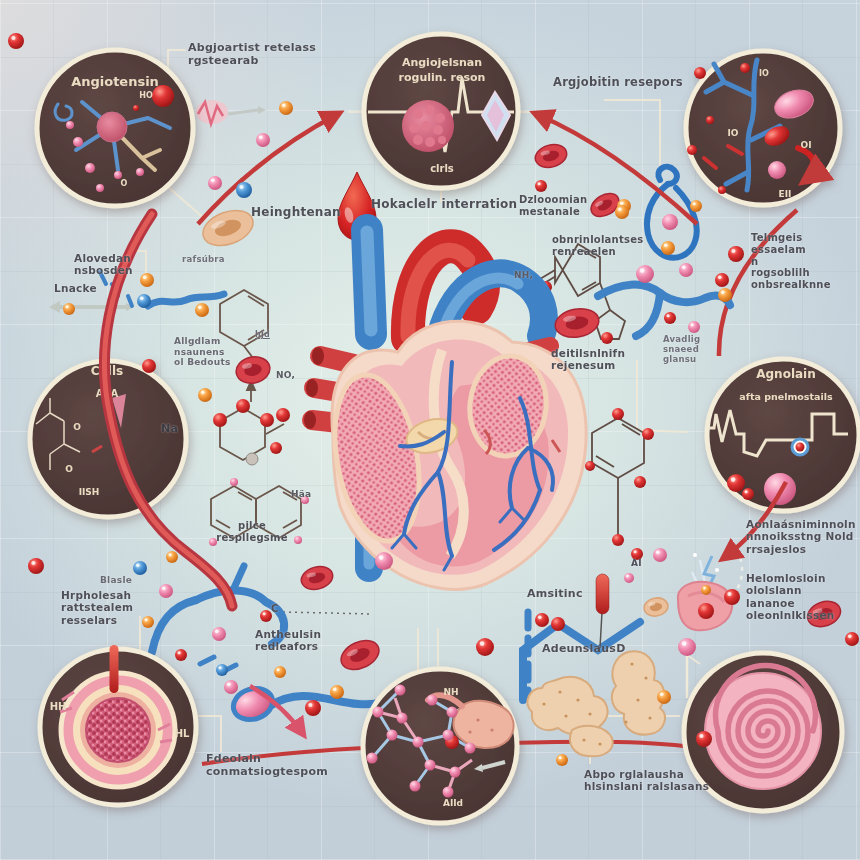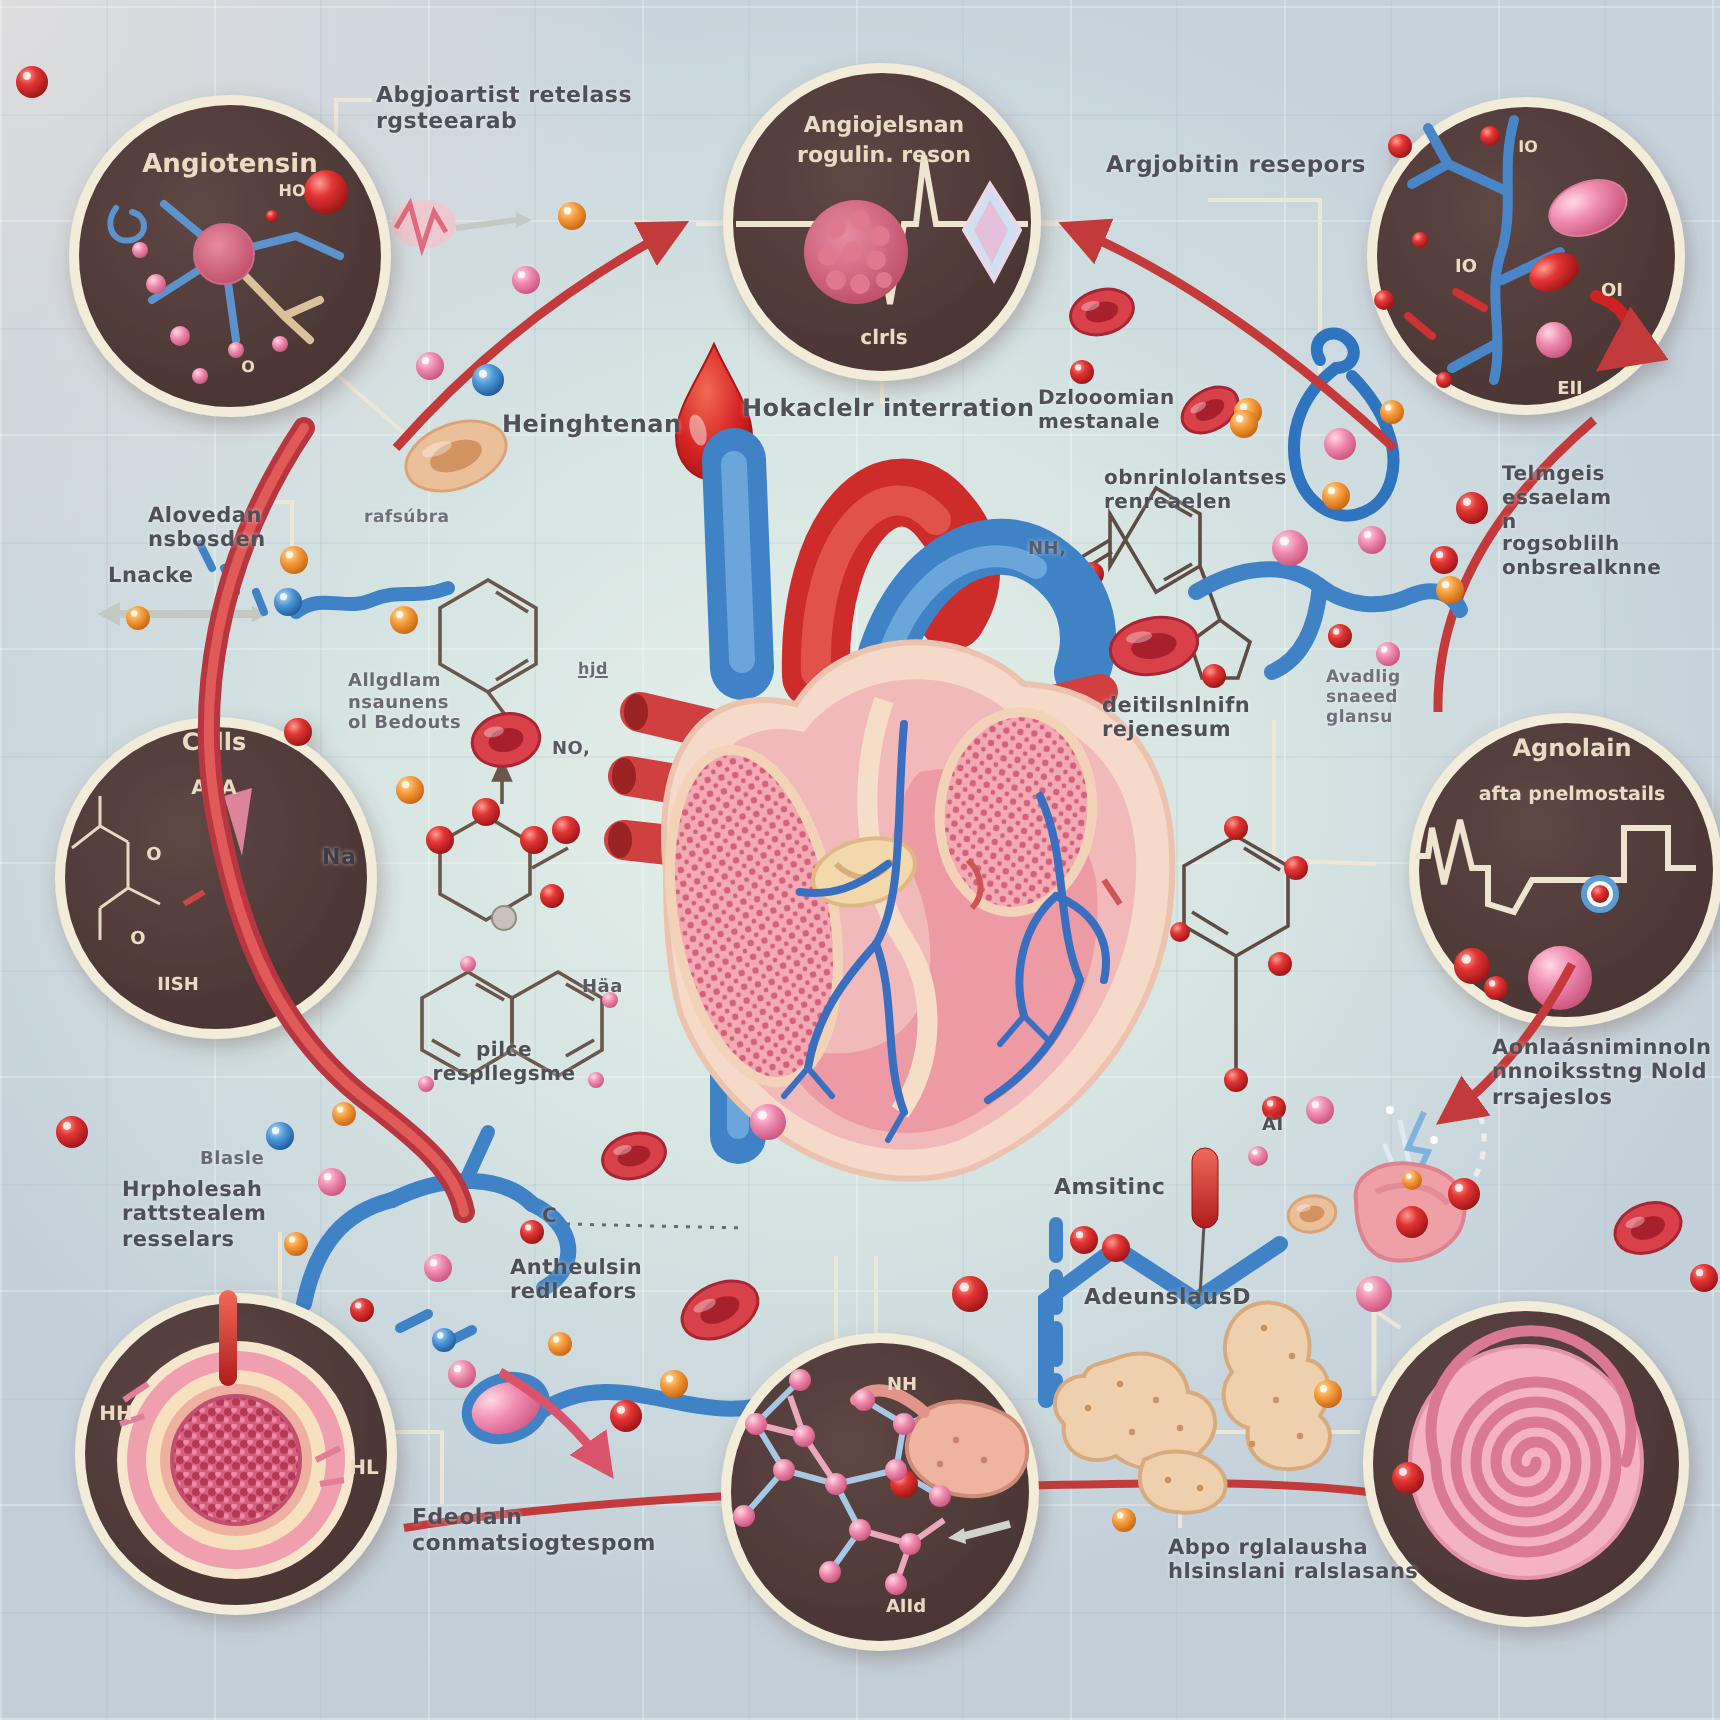--- a/index.html
+++ b/index.html
@@ -701,33 +701,37 @@
 rogsoblilh
 onbsrealknne</div>
       <div class="lbl" style="left: 74px; top: 236px; font-size: 10.5px; margin-top: 16px;">Alovedan
 nsbosden</div>
       <div class="lbl" style="left: 54px; top: 282px; font-size: 10.5px;">Lnacke</div>
       <div class="lbl" style="left: 182px; top: 254px; font-size: 8.5px; color: rgb(112, 112, 122);">rafsúbra</div>
       <div class="lbl" style="left: 174px; top: 336px; font-size: 9px; color: rgb(106, 106, 116);">Allgdlam
 nsaunens
 ol Bedouts</div>
       <div class="lbl" style="left: 161px; top: 423px; font-size: 11px; color: rgb(60, 60, 68);">Na</div>
-      <div class="lbl" style="left: 289px; top: 330px; font-size: 8px; color: rgb(106, 106, 116); text-decoration: underline;">hjd</div>
+      <div class="lbl" style="left: 255px; top: 330px; font-size: 8px; color: rgb(106, 106, 116); text-decoration: underline;">hjd</div>
       <div class="lbl" style="left: 276px; top: 370px; font-size: 9px; color: rgb(90, 90, 98);">NO,</div>
       <div class="lbl" style="left: 291px; top: 489px; font-size: 9px; color: rgb(90, 90, 98);">Häa</div>
       <div class="lbl center" style="left: 252px; top: 520px; font-size: 10px;">pilce
 respllegsme</div>
       <div class="lbl" style="left: 551px; top: 347px; font-size: 10.5px;">deitilsnlnifn
 rejenesum</div>
       <div class="lbl" style="left: 663px; top: 334px; font-size: 8.5px; color: rgb(112, 112, 122);">Avadlig
 snaeed
 glansu</div>
       <div class="lbl" style="left: 746px; top: 518px; font-size: 10.5px;">Aonlaásniminnoln
 nnnoiksstng Nold
 rrsajeslos</div>
+      <div class="lbl" style="left: 746px; top: 572px; font-size: 10.5px;">Helomlosloin
+ololslann
+lananoe
+oleonlnlklssen</div>
       <div class="lbl" style="left: 527px; top: 588px; font-size: 11px;">Amsitinc</div>
       <div class="lbl" style="left: 631px; top: 558px; font-size: 9px;">AI</div>
       <div class="lbl" style="left: 542px; top: 643px; font-size: 11px;">AdeunslausD</div>
       <div class="lbl" style="left: 100px; top: 575px; font-size: 9px; color: rgb(106, 106, 116);">Blasle</div>
       <div class="lbl" style="left: 61px; top: 589px; font-size: 10.5px;">Hrpholesah
 rattstealem
 resselars</div>
       <div class="lbl" style="left: 255px; top: 628px; font-size: 10.5px;">Antheulsin
 redleafors</div>
       <div class="lbl" style="left: 206px; top: 753px; font-size: 11px;">Fdeolaln

